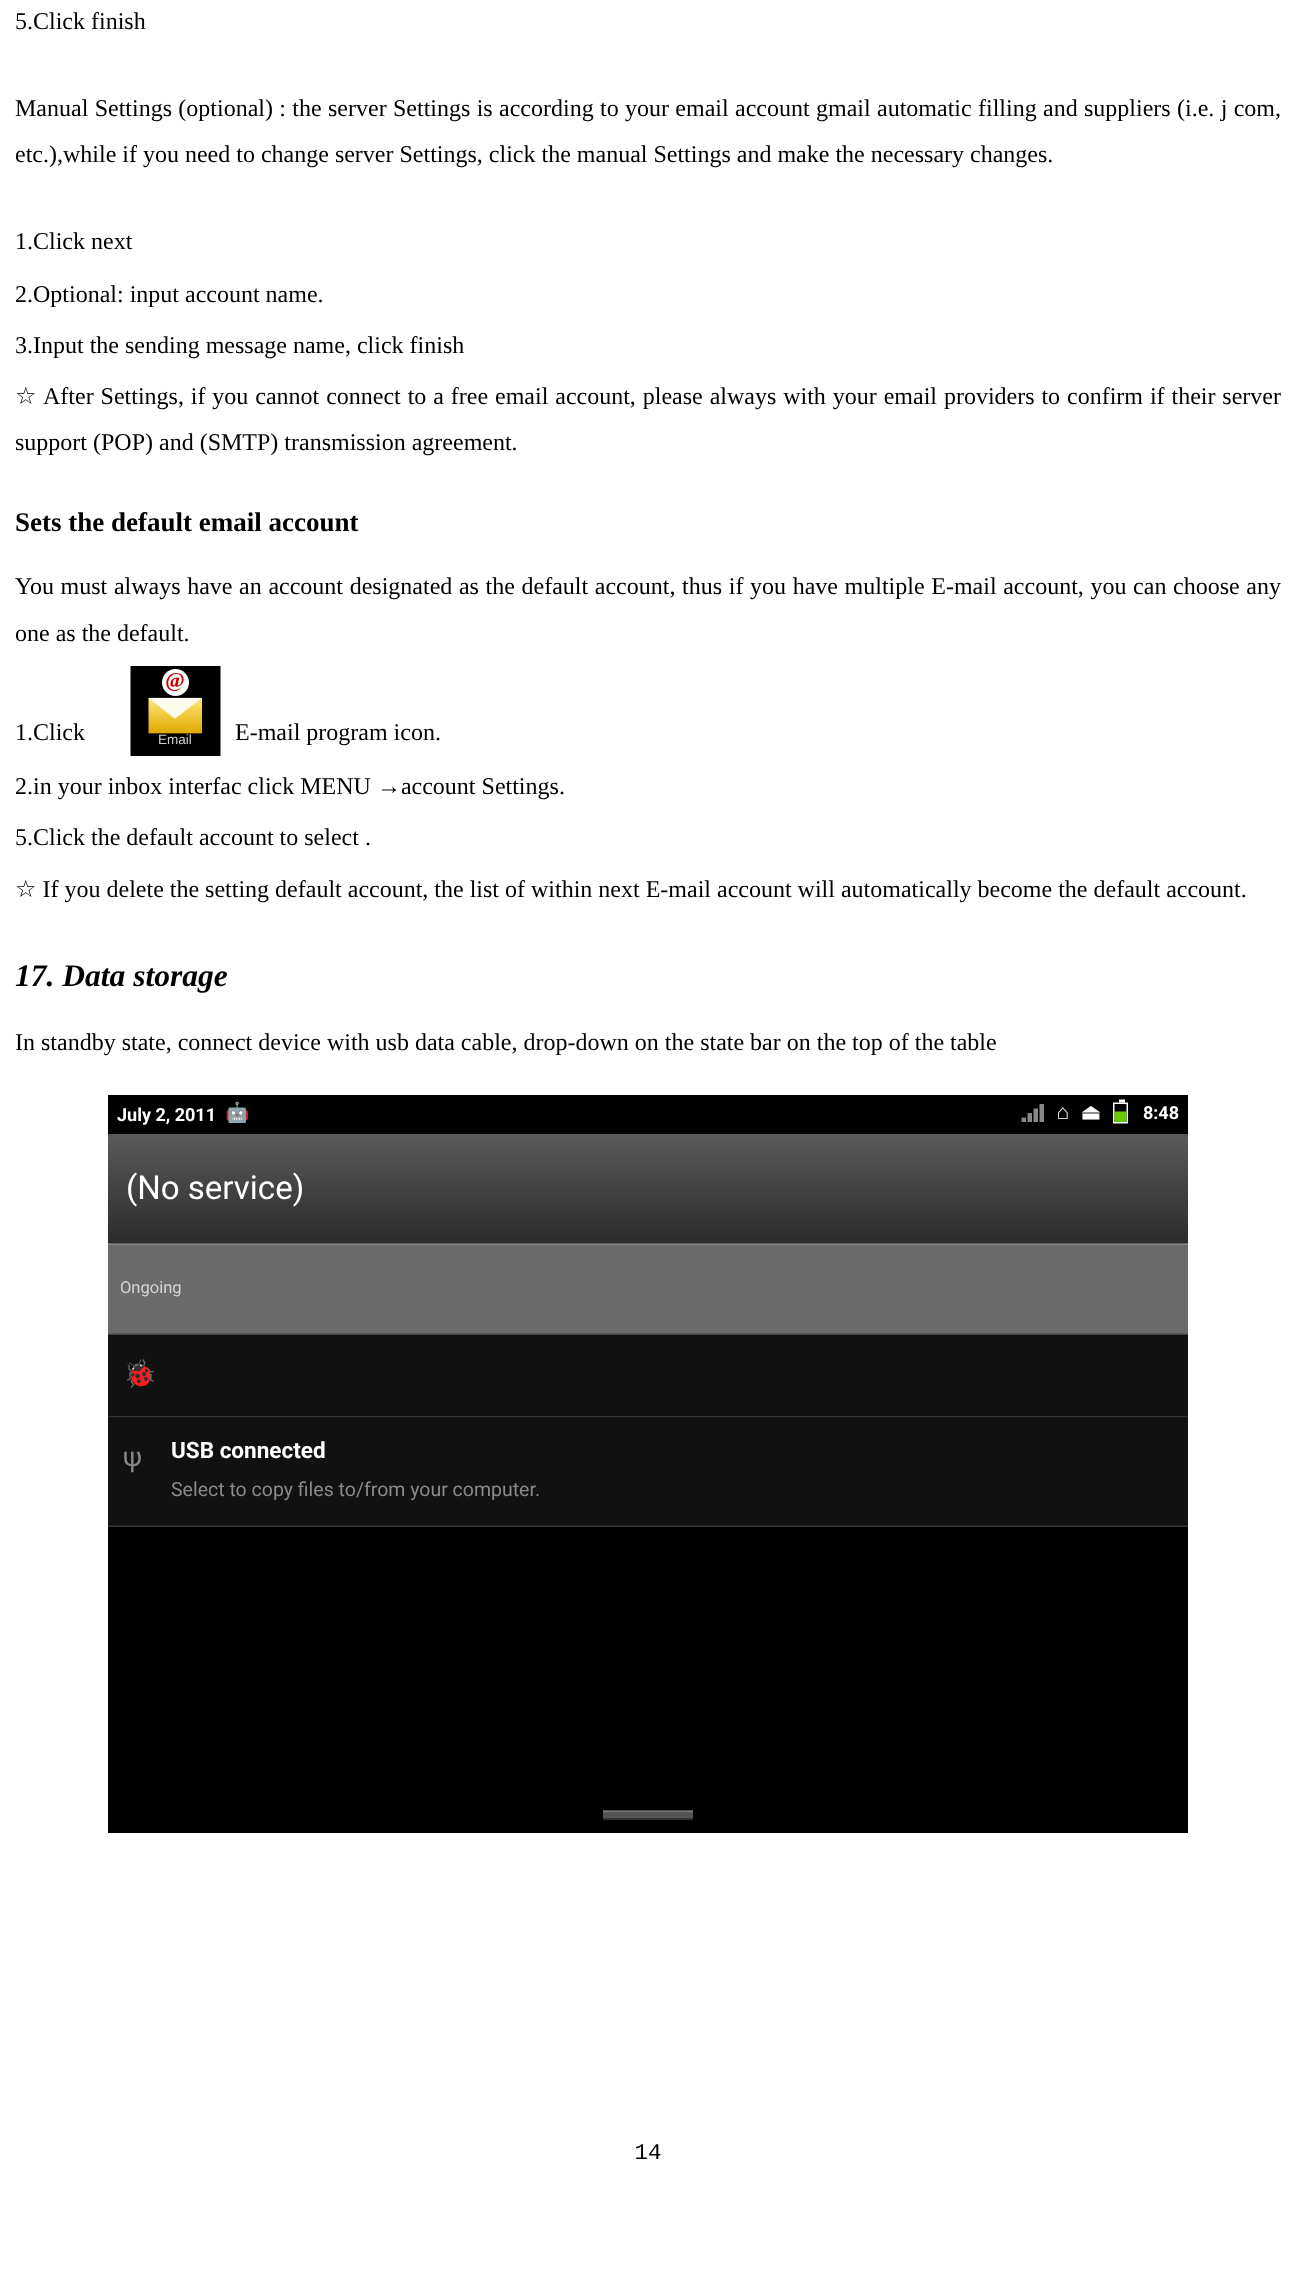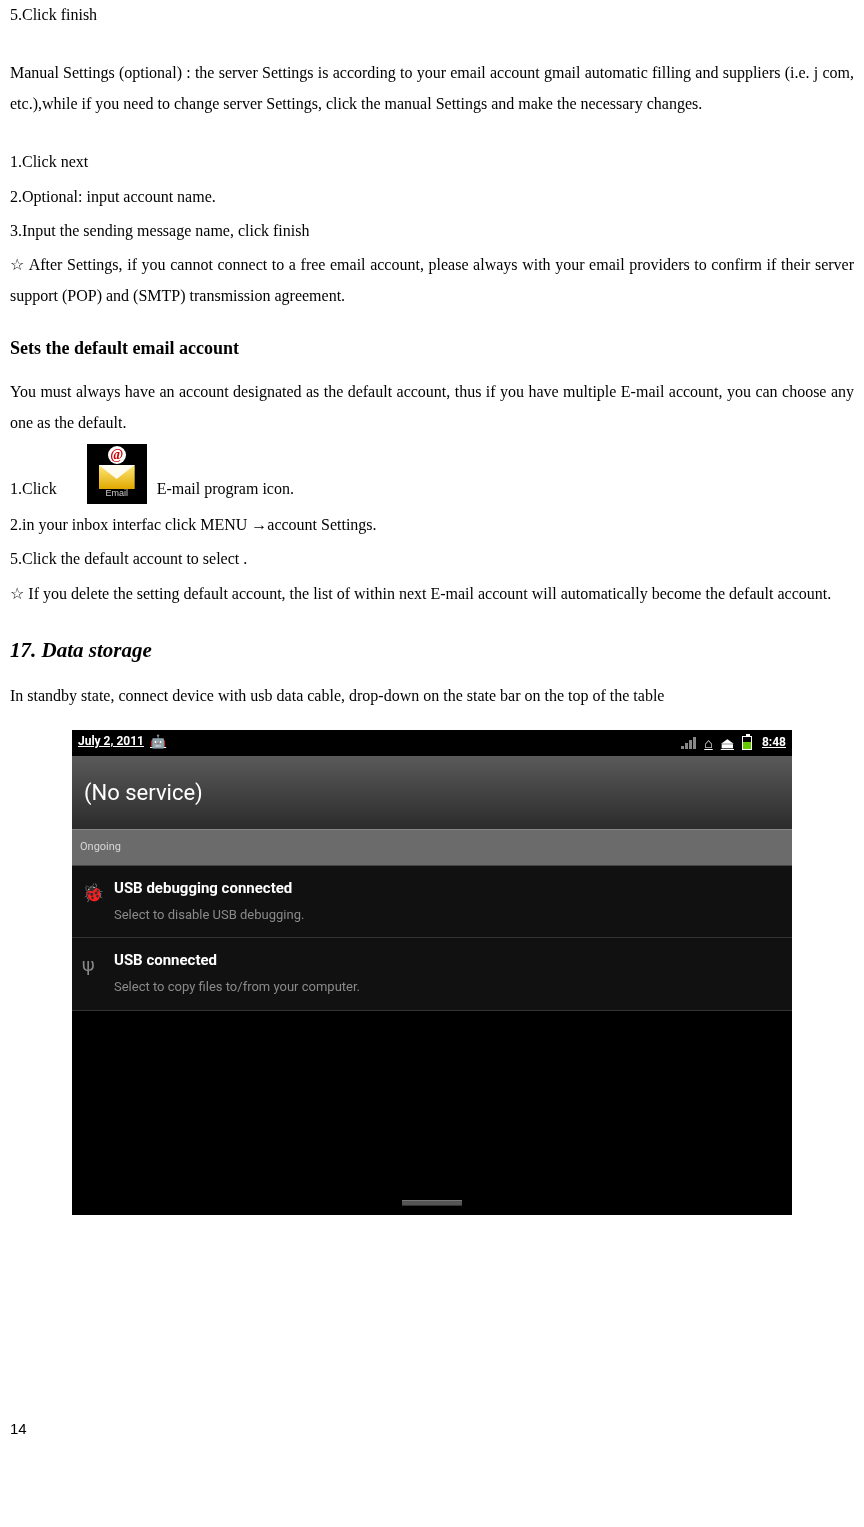--- a/index.html
+++ b/index.html
@@ -61,40 +61,39 @@
   .screenshot {
     width: 720px;
     margin: 18px auto 0;
     background: #000;
     font-family: "Segoe UI", Roboto, sans-serif;
     color: #fff;
   }
   .statusbar {
     height: 26px;
     background: #000;
-    display: flex; align-items: flex-start;
+    display: flex; align-items: flex-end;
     padding: 0 6px;
     font-size: 12px;
     font-weight: bold;
-    text-decoration: underline;
   }
   .statusbar .left { display:flex; align-items:center; gap:6px; }
   .statusbar .right { margin-left:auto; display:flex; align-items:center; gap:8px; }
   .android-icon { color:#9c9c9c; font-size:13px; }
   .svc-title {
     background: linear-gradient(to bottom, #5a5a5a, #2b2b2b);
     padding: 16px 12px;
     font-size: 22px;
     color: #fff;
   }
   .section-hdr {
     background: #6b6b6b;
     color: #d6d6d6;
     font-size: 11px;
-    padding: 7px 8px;
+    padding: 19px 8px;
     border-top: 1px solid #888;
     border-bottom: 1px solid #444;
   }
   .notif {
     background: #111;
     padding: 8px 10px 10px;
     border-bottom: 1px solid #333;
     display:flex; gap:10px; align-items:flex-start;
   }
   .notif .nicon { width:22px; color:#888; font-size:18px; padding-top:2px; }
@@ -117,23 +116,23 @@
     display:inline-flex; align-items:flex-end; gap:1px; height:12px;
   }
   .sig span { width:3px; background:#888; }
   .sig span:nth-child(1){height:3px;}
   .sig span:nth-child(2){height:6px;}
   .sig span:nth-child(3){height:9px;}
   .sig span:nth-child(4){height:12px;}
   .home-glyph { font-size:14px; }
   .eject-glyph { font-size:14px; }
   .pagenum {
-    text-align:left;
+    text-align:center;
     font-size:15px;
-    font-family:Liberation Sans, sans-serif;
+    font-family:Liberation Mono, monospace;
     margin-top: 200px;
     padding-bottom: 20px;
   }
 </style>
 </head>
 <body>
 
 <p class="para">5.Click finish</p>
 <div class="spacer"></div>
 
@@ -184,24 +183,20 @@
       <span class="eject-glyph">⏏</span>
       <span class="battery"></span>
       <span>8:48</span>
     </div>
   </div>
   <div class="svc-title">(No service)</div>
   <div class="section-hdr">Ongoing</div>
 
   <div class="notif">
     <div class="nicon">🐞</div>
-    <div class="ntext">
-      <div class="ntitle">USB debugging connected</div>
-      <div class="nsub">Select to disable USB debugging.</div>
-    </div>
   </div>
 
   <div class="notif">
     <div class="nicon">ψ</div>
     <div class="ntext">
       <div class="ntitle">USB connected</div>
       <div class="nsub">Select to copy files to/from your computer.</div>
     </div>
   </div>
 

